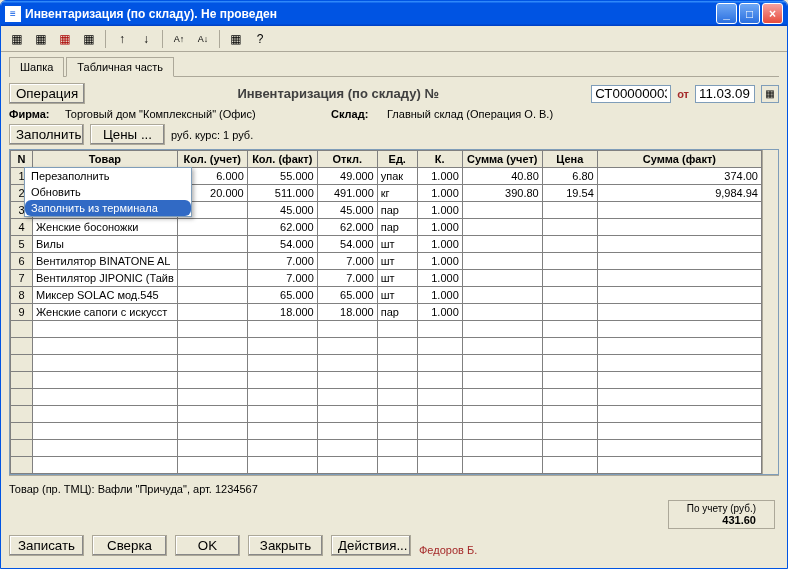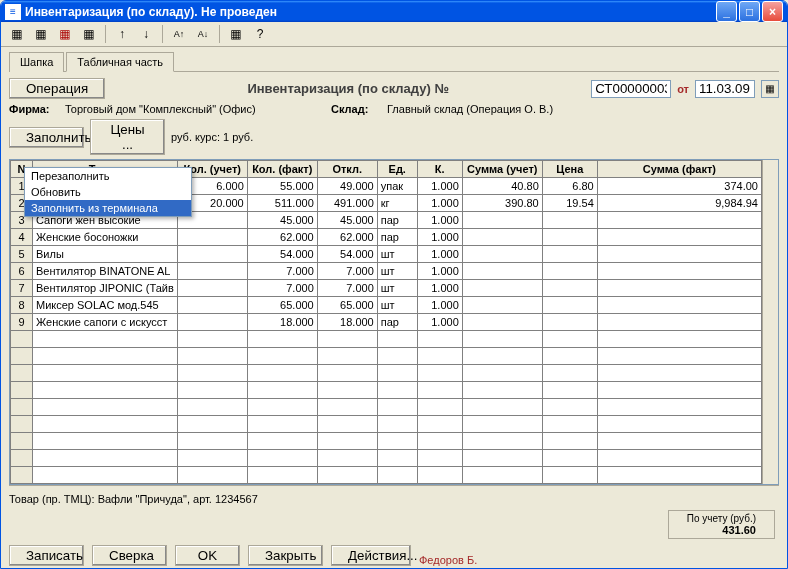--- a/index.html
+++ b/index.html
@@ -13,35 +13,35 @@
 .winbtn.close { background: linear-gradient(to bottom, #f5a2a0, #e74c3c); }
 .winbtn.min, .winbtn.max { background: linear-gradient(to bottom, #6fa8f5, #2b70e0); }
 .toolbar { height: 28px; display: flex; align-items: center; padding: 2px 6px; gap: 4px; border-bottom: 1px solid #aca899; }
 .tbtn { width: 20px; height: 20px; display: flex; align-items: center; justify-content: center; font-size: 12px; cursor: pointer; }
 .tsep { width: 1px; height: 18px; background: #aca899; margin: 0 2px; }
 .content { flex: 1; padding: 4px 8px; display: flex; flex-direction: column; }
 .tabs { display: flex; border-bottom: 1px solid #aca899; margin-bottom: 6px; }
 .tab { padding: 3px 10px; border: 1px solid #aca899; border-bottom: none; background: #ece9d8; cursor: pointer; margin-right: 2px; position: relative; top: 1px; }
 .tab.active { background: #ece9d8; border-bottom: 1px solid #ece9d8; }
 .row { display: flex; align-items: center; margin-bottom: 4px; gap: 6px; }
-.btn { padding: 2px 16px; border: 1px solid #aca899; background: #ece9d8; cursor: pointer; min-height: 20px; box-shadow: inset -1px -1px #888, inset 1px 1px #fff; }
+.btn { padding: 2px 6px; border: 1px solid #aca899; background: #ece9d8; cursor: pointer; min-height: 20px; box-shadow: inset -1px -1px #888, inset 1px 1px #fff; }
 .heading { font-weight: bold; color: #404040; font-size: 13px; flex: 1; text-align: center; }
 .input { border: 1px solid #7f9db9; background: #fff; padding: 1px 3px; height: 18px; }
 .calbtn { width: 18px; height: 18px; border: 1px solid #7f9db9; background: #ece9d8; display: flex; align-items: center; justify-content: center; font-size: 10px; cursor: pointer; }
 .label { min-width: 50px; }
 .tablewrap { flex: 1; border: 1px solid #7f9db9; background: #fff; overflow: hidden; position: relative; display: flex; }
 table { border-collapse: collapse; width: 100%; }
 th, td { border: 1px solid #808080; padding: 1px 3px; height: 17px; font-size: 11px; white-space: nowrap; overflow: hidden; }
 th { background: #ece9d8; font-weight: bold; text-align: center; position: sticky; top: 0; }
 td.num { text-align: right; }
 .grid-scroll { flex: 1; overflow: auto; }
 .vscroll { width: 16px; background: #ece9d8; border-left: 1px solid #aca899; }
 .dropdown { position: absolute; left: 24px; top: 167px; width: 168px; background: #fff; border: 1px solid #7f9db9; z-index: 100; box-shadow: 2px 2px 4px rgba(0,0,0,0.3); }
 .dropdown .item { padding: 2px 6px; cursor: pointer; }
-.dropdown .item.hover { background: #316ac5; color: #fff; }
+.dropdown .item.hover { background: #316ac5; color: #fff; border-radius: 6px; }
 .footer { border-top: 1px solid #aca899; padding: 4px 0; }
 .status { padding: 3px 0; }
 .totals { display: flex; justify-content: flex-end; gap: 8px; padding: 2px 4px; }
 .totbox { border: 1px solid #aca899; padding: 2px 18px; text-align: right; min-width: 100px; }
 .totbox .lbl { font-size: 10px; display: block; text-align: center; }
 .totbox .val { font-weight: bold; }
 .buttons { display: flex; gap: 8px; padding: 4px 0; align-items: flex-end; }
 .redtext { color: #a52a2a; }
 tbody tr td:first-child { text-align: center; background: #ece9d8; }
 </style>

